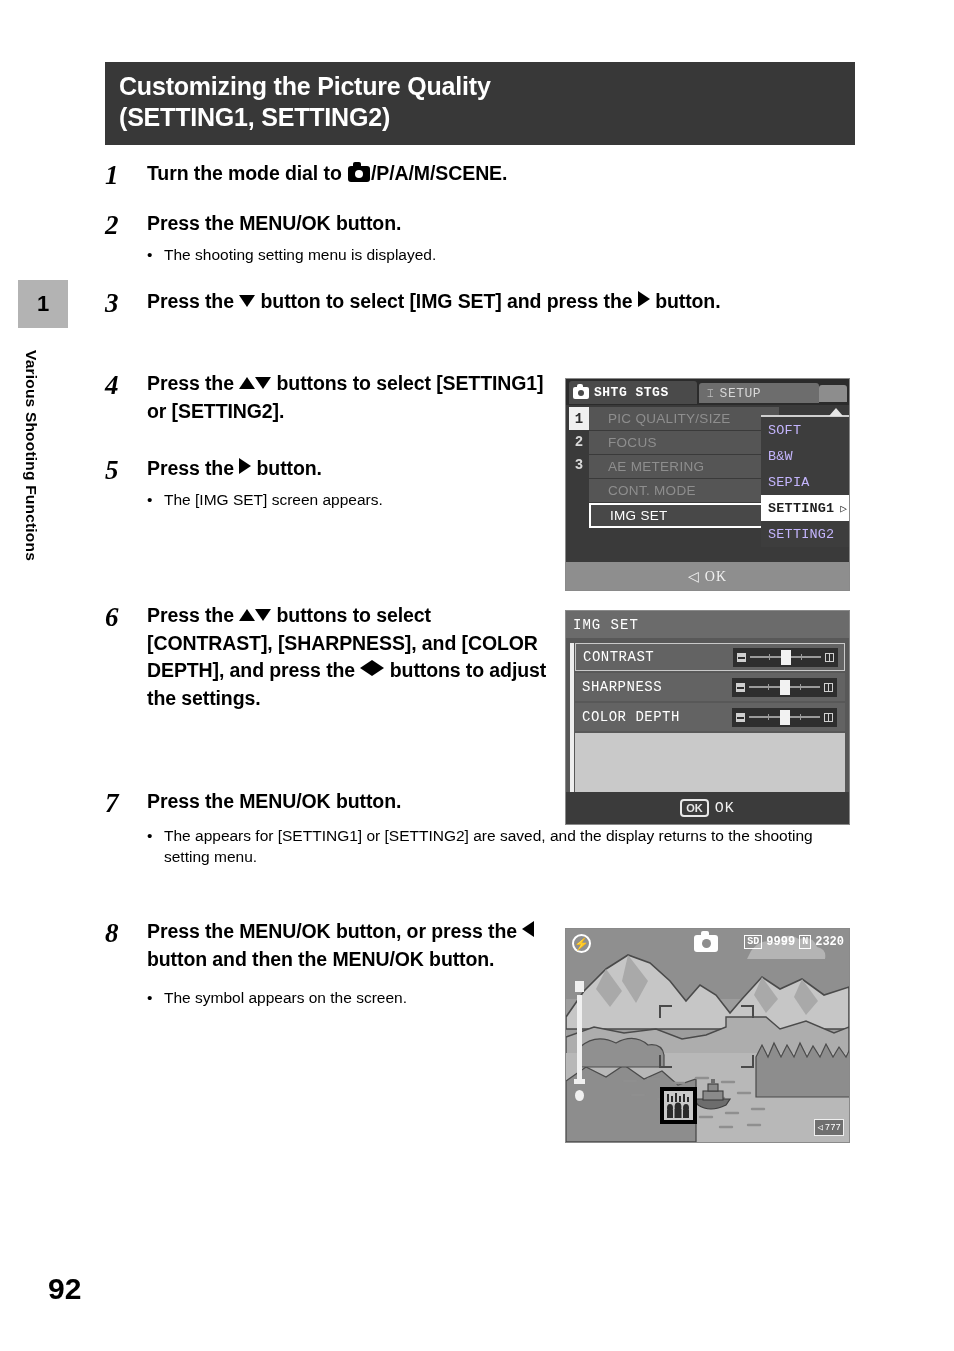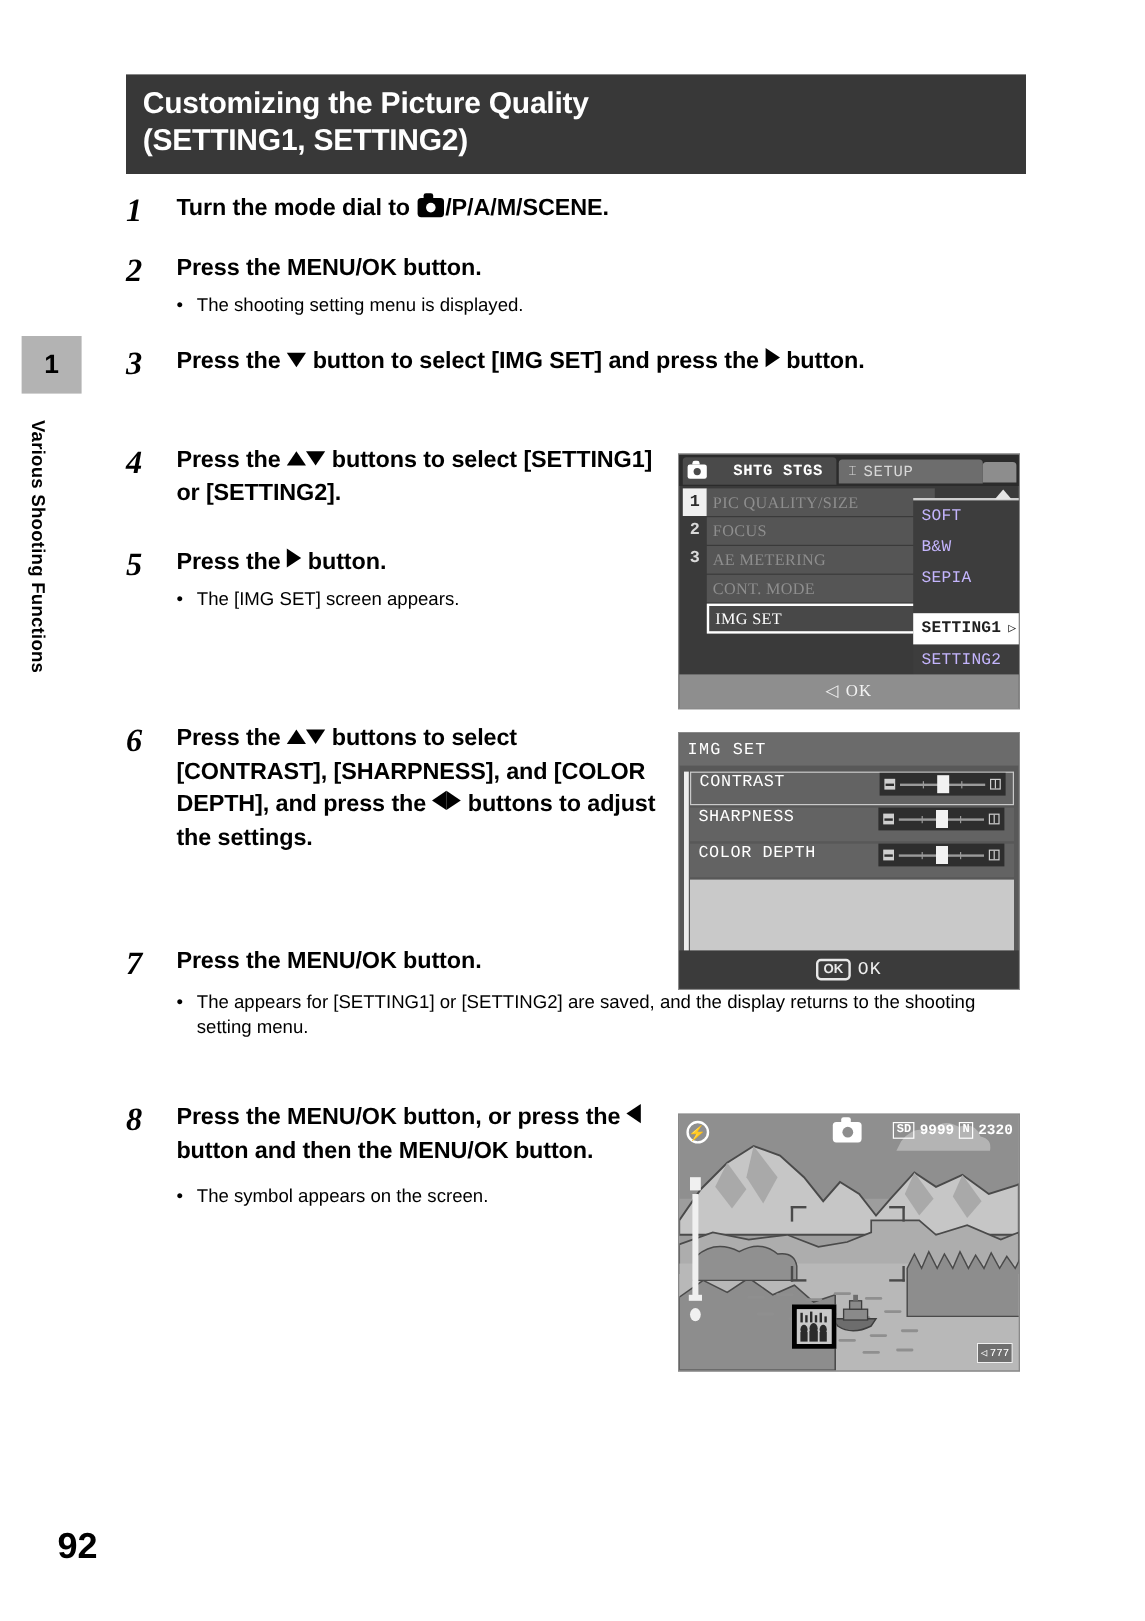--- a/index.html
+++ b/index.html
@@ -74,21 +74,21 @@
   }
 
   
   .shot{position:absolute;border:1px solid #8a8a8a;box-sizing:border-box;}
 
   
   #shot-menu{left:565px;top:378px;width:285px;height:213px;background:#3a3a3a;}
   .mnu-tabs{position:absolute;left:0;top:0;width:100%;height:26px;background:#2b2b2b;}
   .mnu-tab-a{
     position:absolute;left:3px;top:2px;height:23px;width:128px;background:#4a4a4a;
-    border-radius:3px 3px 0 0;display:flex;align-items:center;padding-left:4px;box-sizing:border-box;gap:17px;
+    border-radius:3px 3px 0 0;display:flex;align-items:center;padding-left:4px;box-sizing:border-box;
   }
   .mnu-tab-b{
     position:absolute;left:133px;top:4px;height:20px;width:120px;background:#6d6d6d;
     border-radius:3px 3px 0 0;display:flex;align-items:center;padding-left:8px;box-sizing:border-box;
   }
   .mnu-tab-b2{
     position:absolute;left:253px;top:6px;height:17px;width:28px;background:#8d8d8d;
     border-radius:3px 3px 0 0;
   }
   .tabcam{
@@ -102,37 +102,37 @@
 
   .mnu-pagecol{position:absolute;left:3px;top:28px;width:20px;height:150px;}
   .pgnum{
     height:23px;display:flex;align-items:center;justify-content:center;
     font-size:14px;font-family:"Liberation Mono", monospace;color:#d9d9d9;font-weight:bold;
   }
   .pgnum.sel{background:#f0f0f0;color:#2d2d2d;}
 
   .mnu-list{position:absolute;left:23px;top:28px;width:190px;}
   .mnu-item{
-    height:23px;display:flex;align-items:center;padding-left:5px;box-sizing:border-box;
-    font-size:13.5px;font-family:Liberation Serif, serif;letter-spacing:.3px;
+    height:23px;display:flex;align-items:center;padding-left:19px;box-sizing:border-box;
+    font-size:13.5px;font-family:Liberation Sans, sans-serif;letter-spacing:.3px;
     color:#8e8e8e;background:#555;margin-bottom:1px;
   }
   .mnu-item.active{
     background:#484848;color:#ffffff;border:2px solid #ffffff;height:25px;
   }
   .mnu-sub{
     position:absolute;left:195px;top:36px;width:88px;background:#3d3d3d;
     border-top:2px solid #cfcfcf;box-sizing:border-box;
   }
   .sub-item{
     height:26px;display:flex;align-items:center;padding-left:7px;box-sizing:border-box;
     font-size:13.5px;font-family:"Liberation Mono", monospace;color:#c4b5fd;letter-spacing:.2px;
     position:relative;
   }
-  .sub-item.sel{background:#ffffff;color:#1f1f1f;font-weight:bold;margin-top:16px;}
+  .sub-item.sel{background:#ffffff;color:#1f1f1f;font-weight:bold;}
   .sub-arrow{position:absolute;right:2px;font-size:11px;}
   .sub-caret{
     position:absolute;right:6px;top:-9px;width:0;height:0;
     border-left:7px solid transparent;border-right:7px solid transparent;border-bottom:8px solid #e6e6e6;
   }
   .mnu-foot{
     position:absolute;left:0;bottom:0;width:100%;height:28px;background:#8e8e8e;
     display:flex;align-items:center;justify-content:center;
   }
   .mnu-foot span{font-size:14px;color:#f2f2f2;font-family:Liberation Serif, serif;letter-spacing:1px;}
@@ -140,21 +140,21 @@
 
   
   #shot-imgset{left:565px;top:610px;width:285px;height:215px;background:#585858;}
   .is-title{
     position:absolute;left:0;top:0;width:100%;height:27px;background:#6b6b6b;
     display:flex;align-items:center;padding-left:7px;box-sizing:border-box;
   }
   .is-title span{font-size:14px;color:#fff;font-family:"Liberation Mono", monospace;letter-spacing:1px;}
   .is-body{position:absolute;left:9px;top:32px;width:270px;}
   .is-row{
-    height:28px;display:flex;align-items:flex-start;background:#636363;margin-bottom:2px;position:relative;
+    height:28px;display:flex;align-items:center;background:#636363;margin-bottom:2px;position:relative;
   }
   .is-row.sel{border:1px solid #c9c9c9;box-sizing:border-box;}
   .is-label{
     font-size:14px;color:#ffffff;font-family:"Liberation Mono", monospace;
     padding-left:7px;letter-spacing:.5px;width:150px;
   }
   .is-slider{
     position:relative;width:105px;height:19px;background:#2e2e2e;
     display:flex;align-items:center;
   }

